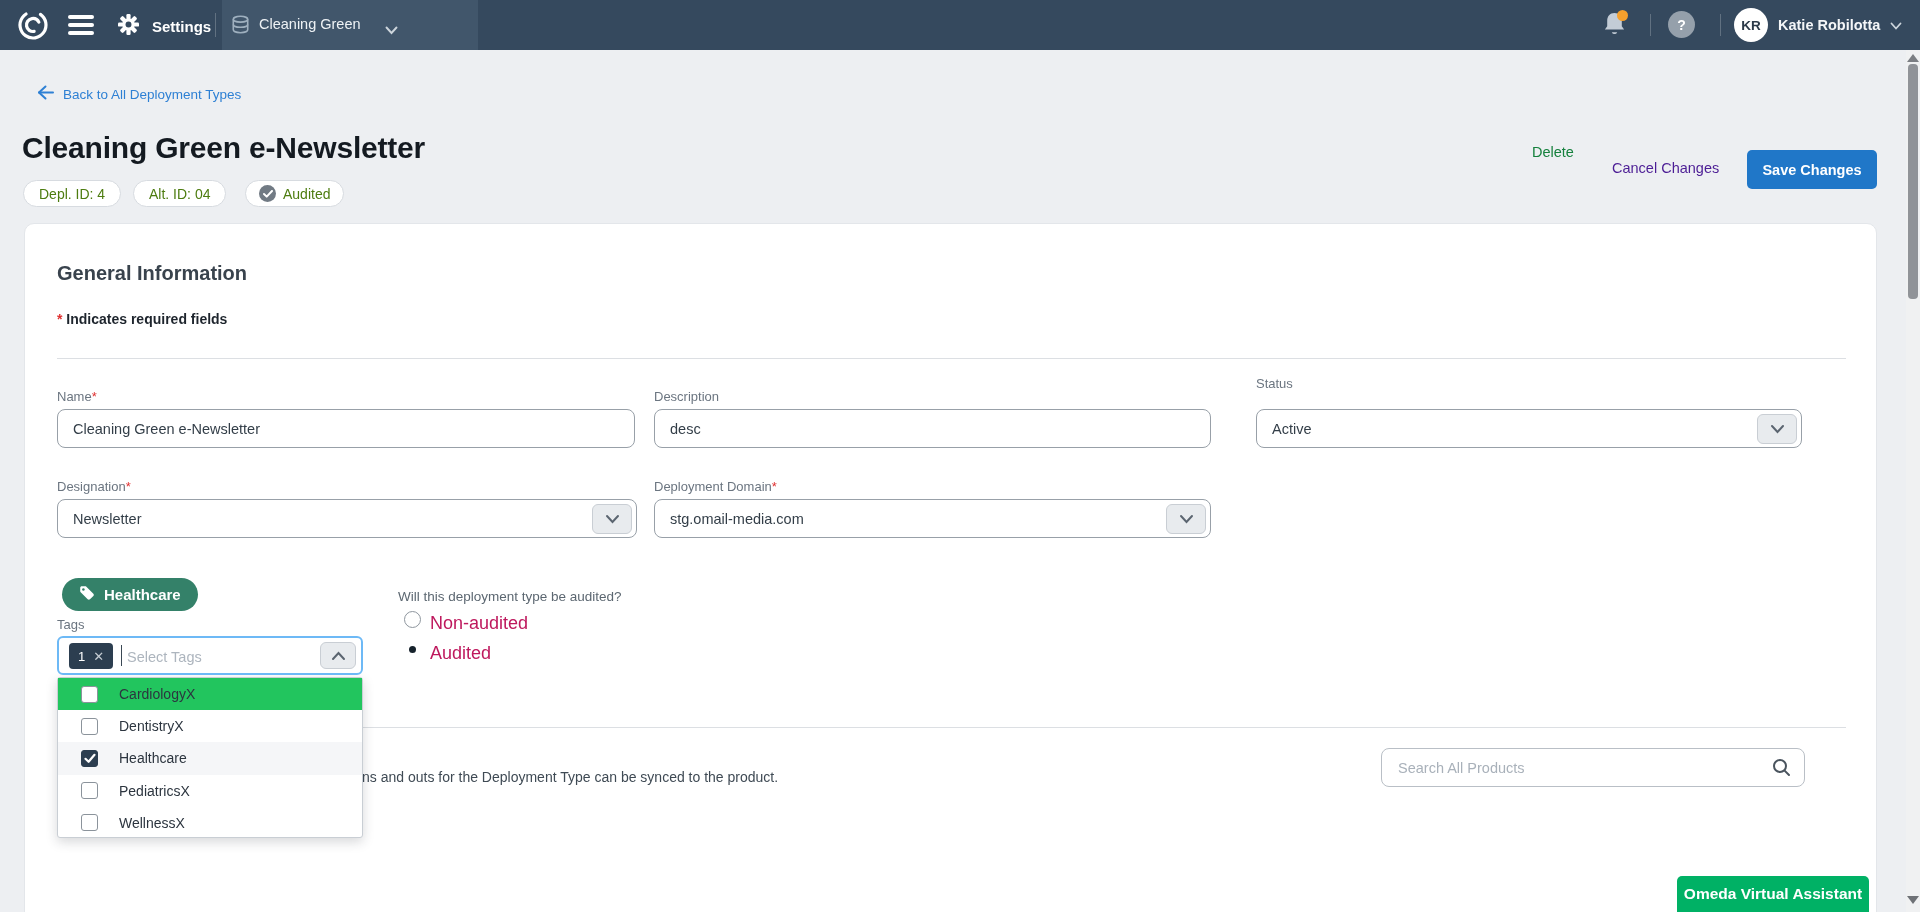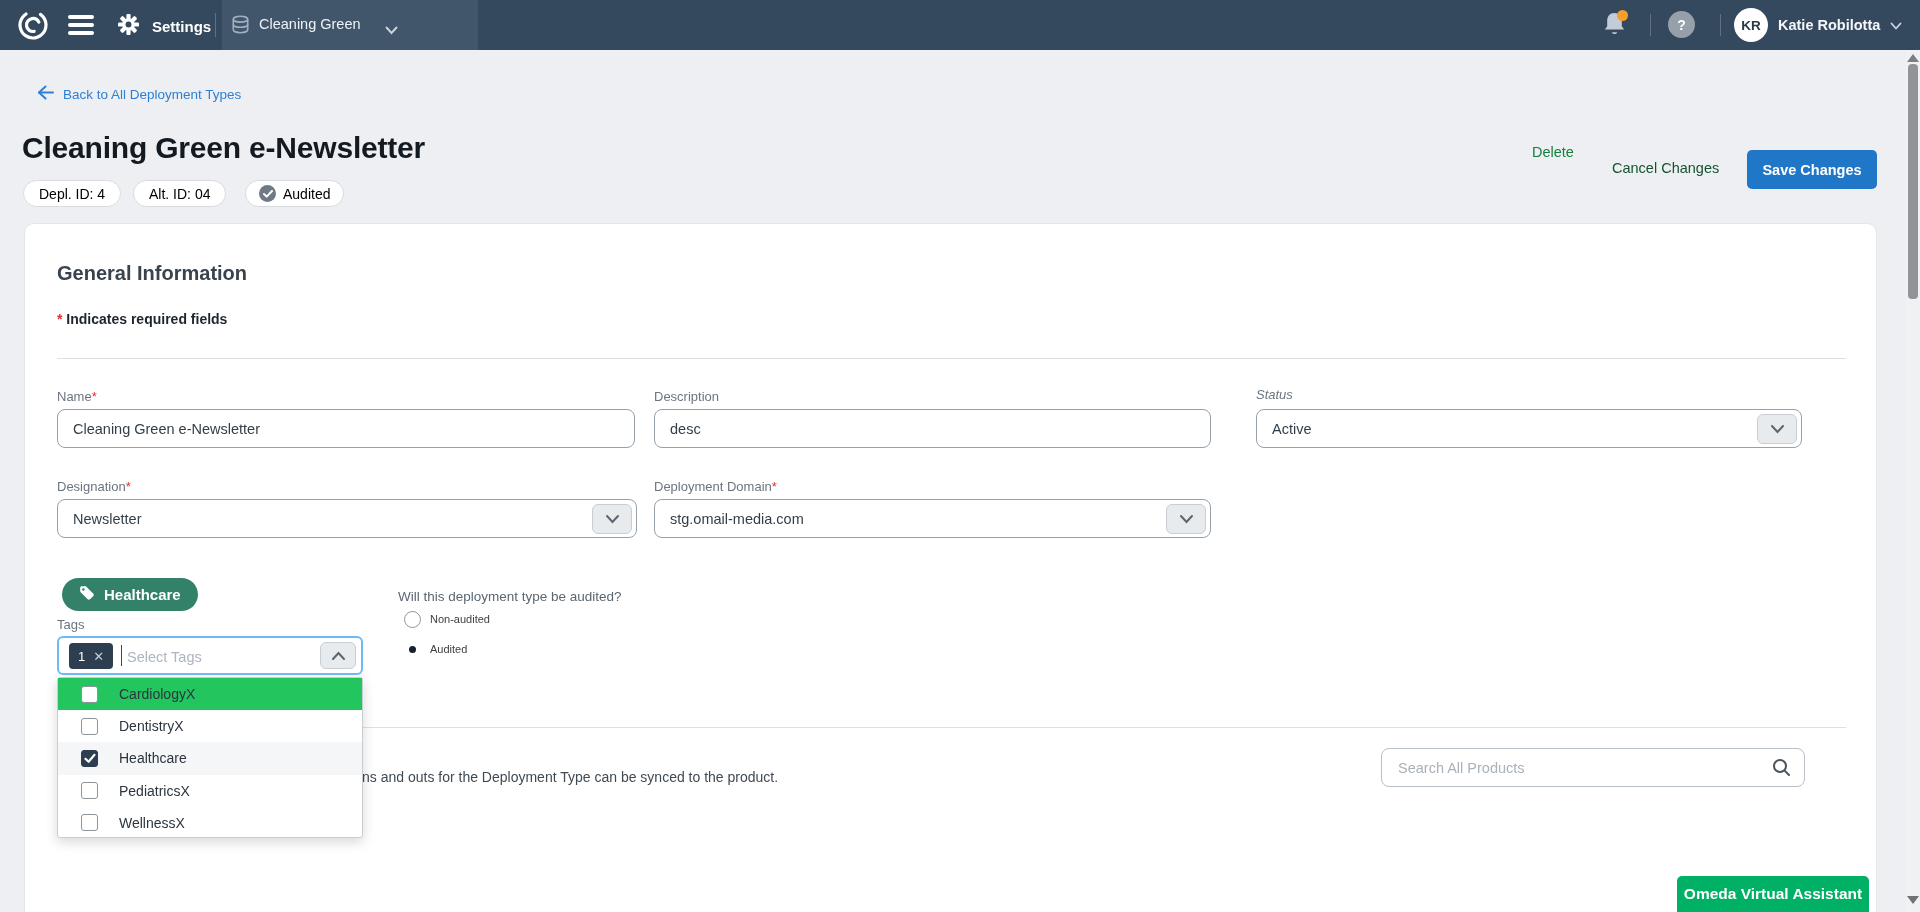--- a/index.html
+++ b/index.html
@@ -14,42 +14,42 @@
   .brand-label{font-size:14.5px;color:#eef2f5;font-weight:500;}
   .nav-settings-label{font-size:15px;font-weight:700;color:#fff;}
   .help-btn{width:27px;height:27px;border-radius:50%;background:#95a0ab;color:#fff;font-size:14px;font-weight:700;display:flex;align-items:center;justify-content:center;}
   .avatar{width:34px;height:34px;border-radius:50%;background:#fff;color:#2c3a49;font-size:13.5px;font-weight:700;display:flex;align-items:center;justify-content:center;}
   .user-name{font-size:14.5px;font-weight:600;color:#f4f6f8;}
   .notif-dot{width:11px;height:11px;border-radius:50%;background:#f5a02d;}
 
   
   .back-link{display:flex;align-items:center;gap:8px;color:#2e80d4;font-size:13.5px;cursor:pointer;}
   .page-title{font-size:30px;font-weight:700;color:#141a21;letter-spacing:-.2px;}
-  .pill{height:27px;display:inline-flex;align-items:center;gap:7px;padding:0 15px;background:#fff;border:1px solid #d7dbe0;border-radius:14px;font-size:14px;color:#000000;box-sizing:border-box;}
+  .pill{height:27px;display:inline-flex;align-items:center;gap:7px;padding:0 15px;background:#fff;border:1px solid #d7dbe0;border-radius:14px;font-size:14px;color:#4d7c0f;box-sizing:border-box;}
   .check-circle{width:17px;height:17px;border-radius:50%;background:#717a84;display:flex;align-items:center;justify-content:center;}
   .txt-btn{font-size:14.5px;background:none;border:none;padding:0;font-family:inherit;cursor:pointer;}
   .save-btn{width:130px;height:39px;background:#2077c8;border:none;border-radius:5px;color:#fff;font-size:14.5px;font-weight:600;font-family:inherit;display:flex;align-items:center;justify-content:center;cursor:pointer;}
 
   
   .card{left:24px;top:223px;width:1853px;height:700px;background:#fff;border:1px solid #e3e6ea;border-radius:10px;box-sizing:border-box;z-index:1;}
   .section-title{font-size:20px;font-weight:600;color:#39434d;}
   .required-note{font-size:14px;font-weight:700;color:#1e252d;}
   .star{color:#e03131;}
   .divider{height:1px;background:#dcdfe3;}
   .lbl{font-size:13px;color:#6b7580;}
   .inp{box-sizing:border-box;height:39px;border:1px solid #98a0a8;border-radius:8px;background:#fff;font-size:14.5px;color:#333e48;padding:0 15px;font-family:inherit;outline:none;}
   .sel{box-sizing:border-box;height:39px;border:1px solid #98a0a8;border-radius:8px;background:#fff;display:flex;align-items:center;padding-left:15px;font-size:14.5px;color:#333e48;cursor:pointer;}
   .chev-box{position:absolute;right:4px;top:3.5px;width:40px;height:30px;background:#e8ebee;border:1px solid #c9ced4;border-radius:6px;display:flex;align-items:center;justify-content:center;box-sizing:border-box;}
 
   .chip{display:inline-flex;align-items:center;gap:9px;height:33px;padding:0 17px;background:#348169;border-radius:17px;color:#fff;font-size:15px;font-weight:700;}
 
   .radio{width:17px;height:17px;border:1.5px solid #8e969e;border-radius:50%;background:#fff;box-sizing:border-box;}
   .radio--on{background:#2aae49;border:none;position:relative;}
   .radio--on::after{content:"";position:absolute;left:5px;top:5px;width:7px;height:7px;border-radius:50%;background:#16222c;}
-  .radio-lbl{font-size:11px;color:#404040;}
+  .radio-lbl{font-size:18px;color:#be185d;}
 
   .tags-ctl{box-sizing:border-box;width:306px;height:39px;border:2px solid #6db9f6;border-radius:6px;background:#fff;}
   .count-pill{position:absolute;left:10px;top:5px;height:26px;display:inline-flex;align-items:center;gap:8px;padding:0 9px;background:#2c3e50;border-radius:4px;color:#fff;font-size:13px;}
   .caret{position:absolute;left:62px;top:7px;width:1px;height:21px;background:#3a4854;}
   .tags-input{position:absolute;left:66px;top:2px;width:150px;height:31px;border:none;outline:none;font-size:14.5px;font-family:inherit;color:#333e48;background:transparent;}
   .tags-input::placeholder{color:#adb5be;}
   .chev-up-box{position:absolute;right:5px;top:4px;width:36px;height:27px;background:#e8ebee;border:1px solid #c9ced4;border-radius:6px;display:flex;align-items:center;justify-content:center;box-sizing:border-box;}
 
   .dropdown{left:57px;top:677px;width:306px;height:161px;background:#fff;border:1px solid #c9ced4;border-radius:3px;box-shadow:0 4px 12px rgba(31,41,51,.18);z-index:20;box-sizing:border-box;}
   .opt{display:flex;align-items:center;height:32.2px;padding-left:23px;font-size:14px;color:#2c353f;cursor:pointer;}
@@ -172,21 +172,21 @@
   <span class="abs pill" style="left:245px;top:180px;padding:0 13px;">
     <span class="check-circle">
       <svg width="10" height="8" viewBox="0 0 10 8" fill="none" stroke="#fff" stroke-width="2" stroke-linecap="round" stroke-linejoin="round">
           <polyline points="1,4 3.7,6.6 9,1"></polyline>
         </svg>
     </span>
     <span>Audited</span>
   </span>
 
   <button class="abs txt-btn" style="left:1532px;top:144px;color:#15803d;">Delete</button>
-  <button class="abs txt-btn" style="left:1612px;top:160px;color:#14532d;">Cancel Changes</button>
+  <button class="abs txt-btn" style="left:1612px;top:160px;color:#4c1d95;">Cancel Changes</button>
   <button class="abs save-btn" style="left:1747px;top:150px;">Save Changes</button>
 
   
   <div class="abs card"></div>
 
   <div class="abs section-title" style="left:57px;top:262px;z-index:2;">General Information</div>
 
   <div class="abs required-note" style="left:57px;top:311px;z-index:2;">
     <span class="star">*</span>
     <span>Indicates required fields</span>
@@ -194,21 +194,21 @@
 
   <div class="abs divider" style="left:57px;top:358px;width:1789px;z-index:2;"></div>
 
   
   <div class="abs lbl" style="left:57px;top:389px;z-index:2;"><span>Name</span><span class="star">*</span></div>
   <input class="abs inp" style="left: 57px; top: 409px; width: 578px; z-index: 2;" value="Cleaning Green e-Newsletter">
 
   <div class="abs lbl" style="left:654px;top:389px;z-index:2;text-align:center;">Description</div>
   <input class="abs inp" style="left: 654px; top: 409px; width: 557px; z-index: 2;" value="desc">
 
-  <div class="abs lbl" style="left:1256px;top:387px;z-index:2;font-style:italic;">Status</div>
+  <div class="abs lbl" style="left:1256px;top:376px;z-index:2;">Status</div>
   <div class="abs sel" style="left:1256px;top:409px;width:546px;z-index:2;">
     <span>Active</span>
     <span class="chev-box">
       <svg width="15" height="10" viewBox="0 0 15 10" fill="none" stroke="#5b6570" stroke-width="2" stroke-linecap="round">
           <polyline points="2,2 7.5,8 13,2"></polyline>
         </svg>
     </span>
   </div>
 
   

